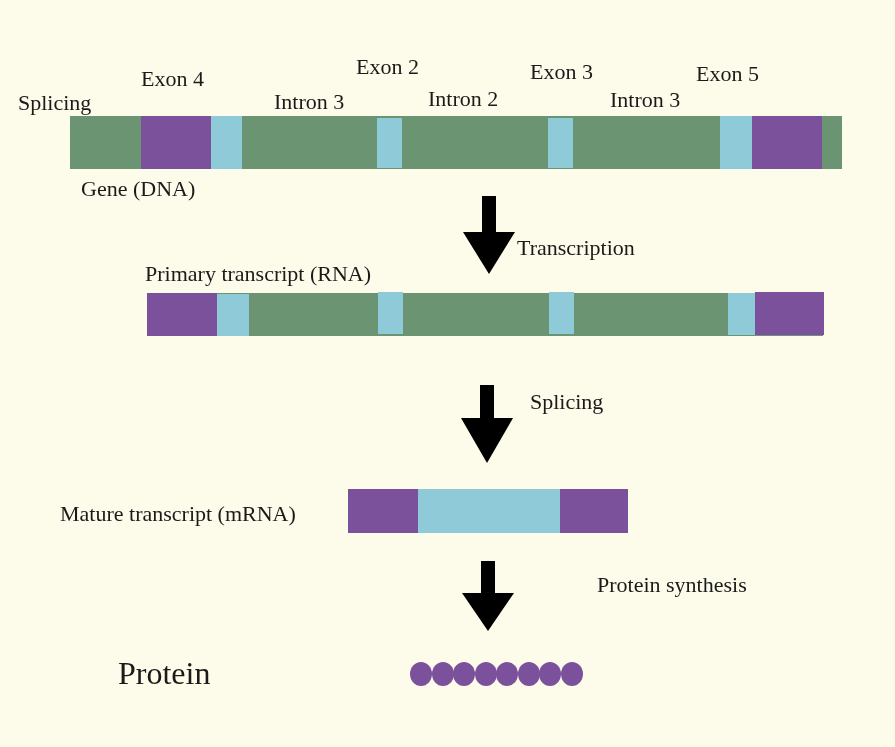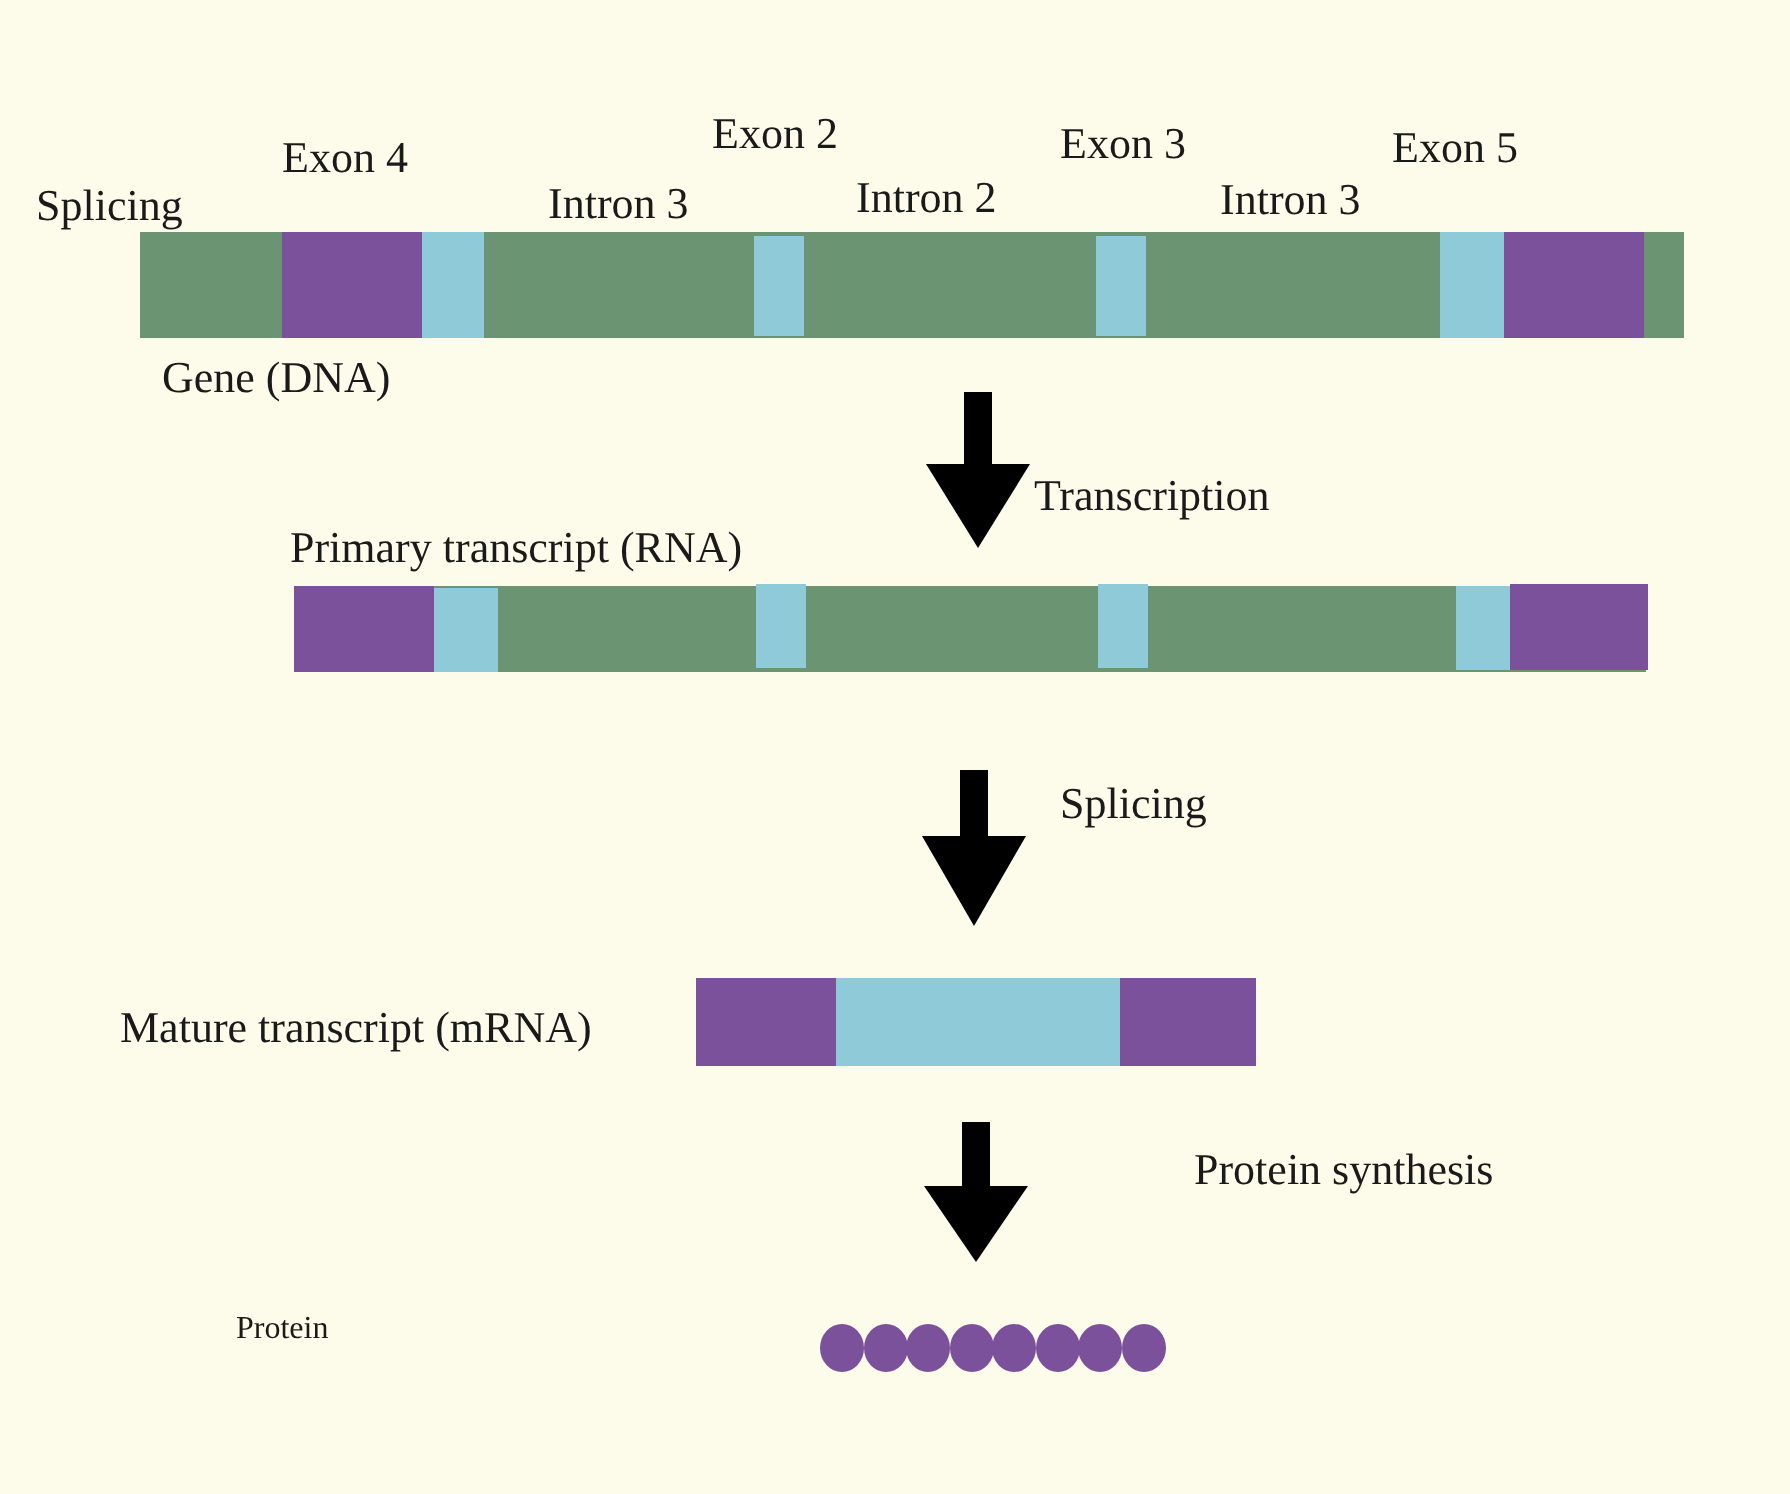--- a/index.html
+++ b/index.html
@@ -65,21 +65,21 @@
   <div class="seg c" style="left:418px;top:489px;width:142px;height:44px;"></div>
   <div class="seg p" style="left:560px;top:489px;width:68px;height:44px;"></div>
 </div>
 
 <svg class="arrow" style="left:462px;top:557px;" viewBox="0 0 52 70">
   <rect x="19" y="0" width="14" height="34" fill="#000"></rect>
   <polygon points="0,32 52,32 26,70" fill="#000"></polygon>
 </svg>
 <div class="lbl" style="left:561px;top:574px;margin-left:36px;">Protein synthesis</div>
 
-<div class="lbl" style="left:118px;top:657px;font-size:16px;">Protein</div>
+<div class="lbl" style="left:118px;top:657px;font-size:32px;">Protein</div>
 <div id="protein-chain" style="position:absolute;left:0;top:0;">
     <div class="dot" style="left: 410px; top: 662px;"></div>
     <div class="dot" style="left: 431.5px; top: 662px;"></div>
     <div class="dot" style="left: 453px; top: 662px;"></div>
     <div class="dot" style="left: 474.5px; top: 662px;"></div>
     <div class="dot" style="left: 496px; top: 662px;"></div>
     <div class="dot" style="left: 517.5px; top: 662px;"></div>
     <div class="dot" style="left: 539px; top: 662px;"></div>
     <div class="dot" style="left: 560.5px; top: 662px;"></div>
   </div>

